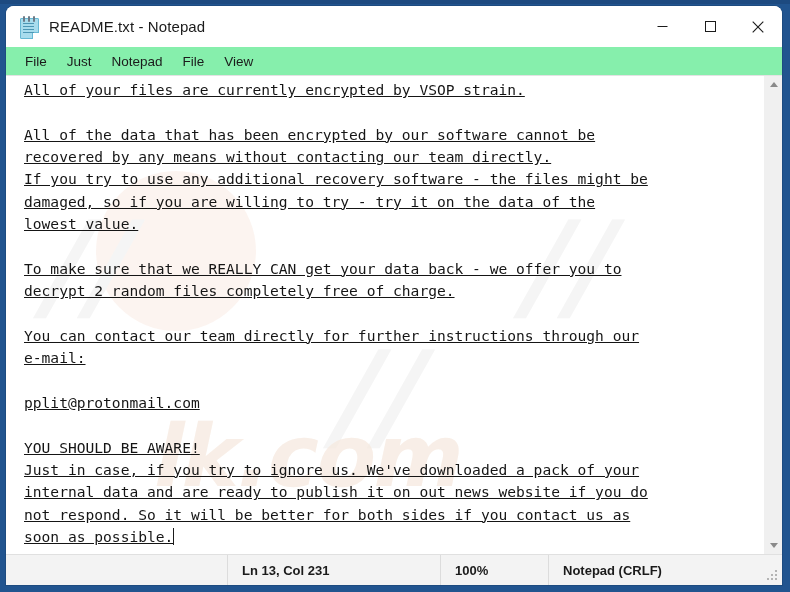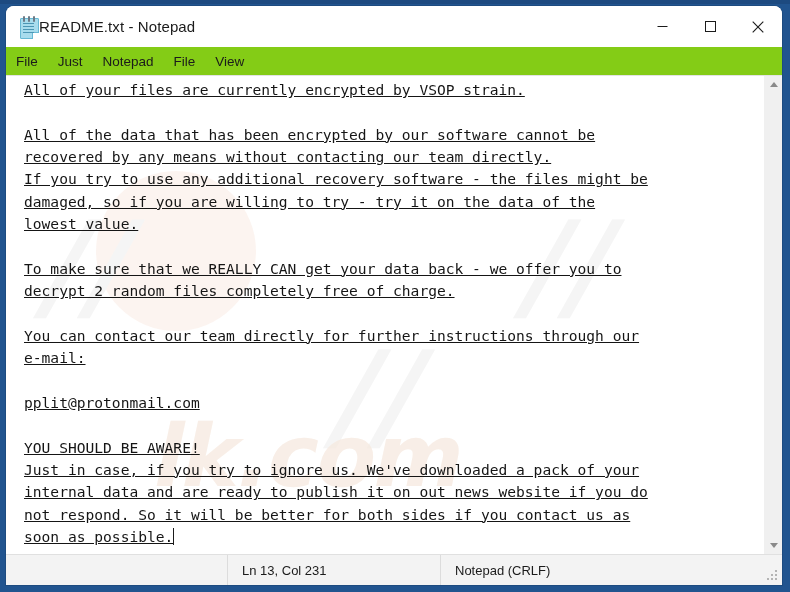--- a/index.html
+++ b/index.html
@@ -51,20 +51,21 @@
     flex: 0 0 41px;
     background: #ffffff;
     display: flex;
     align-items: center;
     position: relative;
   }
   #title-left {
     display: flex;
     align-items: center;
     padding-left: 13px;
+    gap: 10px;
     min-width: 0;
   }
   .np-icon {
     width: 20px;
     height: 22px;
     flex: 0 0 20px;
     position: relative;
   }
   .np-icon .sheet {
     position: absolute;
@@ -126,24 +127,24 @@
     align-items: center;
     justify-content: center;
     cursor: default;
   }
   .cap-btn svg { display: block; }
 
   
   #menubar {
     height: 28px;
     flex: 0 0 28px;
-    background: #84cc16;
-    display: flex;
-    align-items: center;
-    padding-left: 0;
+    background: #86efac;
+    display: flex;
+    align-items: center;
+    padding-left: 9px;
     border-bottom: 1px solid #e3e3e3;
     text-align: center;
   }
   .menu-item {
     font-size: 13.5px;
     color: #1b1b1b;
     padding: 3px 10px;
     border-radius: 3px;
     cursor: default;
     white-space: nowrap;
@@ -265,20 +266,21 @@
   #statusbar {
     height: 30px;
     flex: 0 0 30px;
     background: #f3f3f3;
     display: flex;
     align-items: stretch;
     font-size: 13px;
     color: #1b1b1b;
     border-top: 1px solid #e0e0e0;
     position: relative;
+    font-weight: bold;
   }
   #status-spacer { flex: 0 0 221px; }
   .status-cell {
     display: flex;
     align-items: center;
     padding: 0 14px;
     border-left: 1px solid #dcdcdc;
     white-space: nowrap;
     cursor: default;
   }
@@ -395,20 +397,21 @@
         </div>
         <div class="sb-arrow">
             <span class="sb-tri sb-down"></span>
           </div>
       </div>
     </div>
 
     <div id="statusbar">
       <div id="status-spacer"></div>
       <div class="status-cell" id="status-ln">Ln 13, Col 231</div>
+      <div class="status-cell" id="status-zoom">100%</div>
       <div class="status-cell" id="status-eol">Notepad (CRLF)</div>
       <div id="grip">
         <i style="left:8px;top:0"></i>
         <i style="left:4px;top:4px"></i>
           <i style="left:8px;top:4px"></i>
         <i style="left:0px;top:8px"></i>
           <i style="left:4px;top:8px"></i>
           <i style="left:8px;top:8px"></i>
       </div>
     </div>

